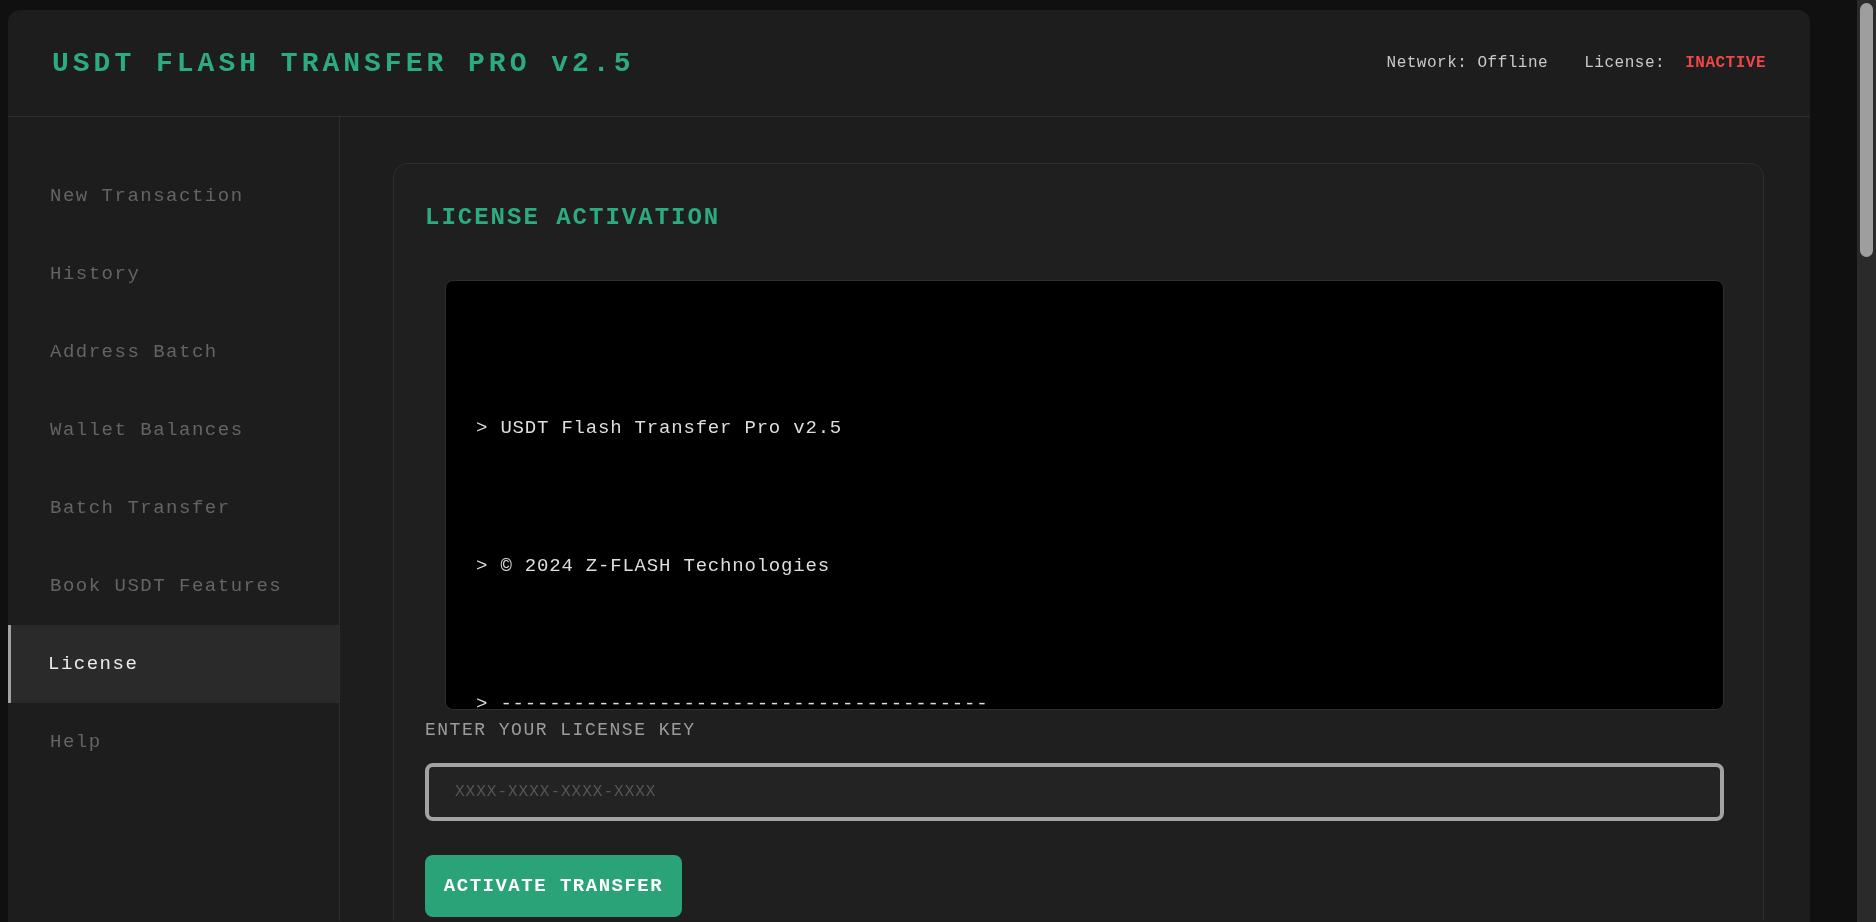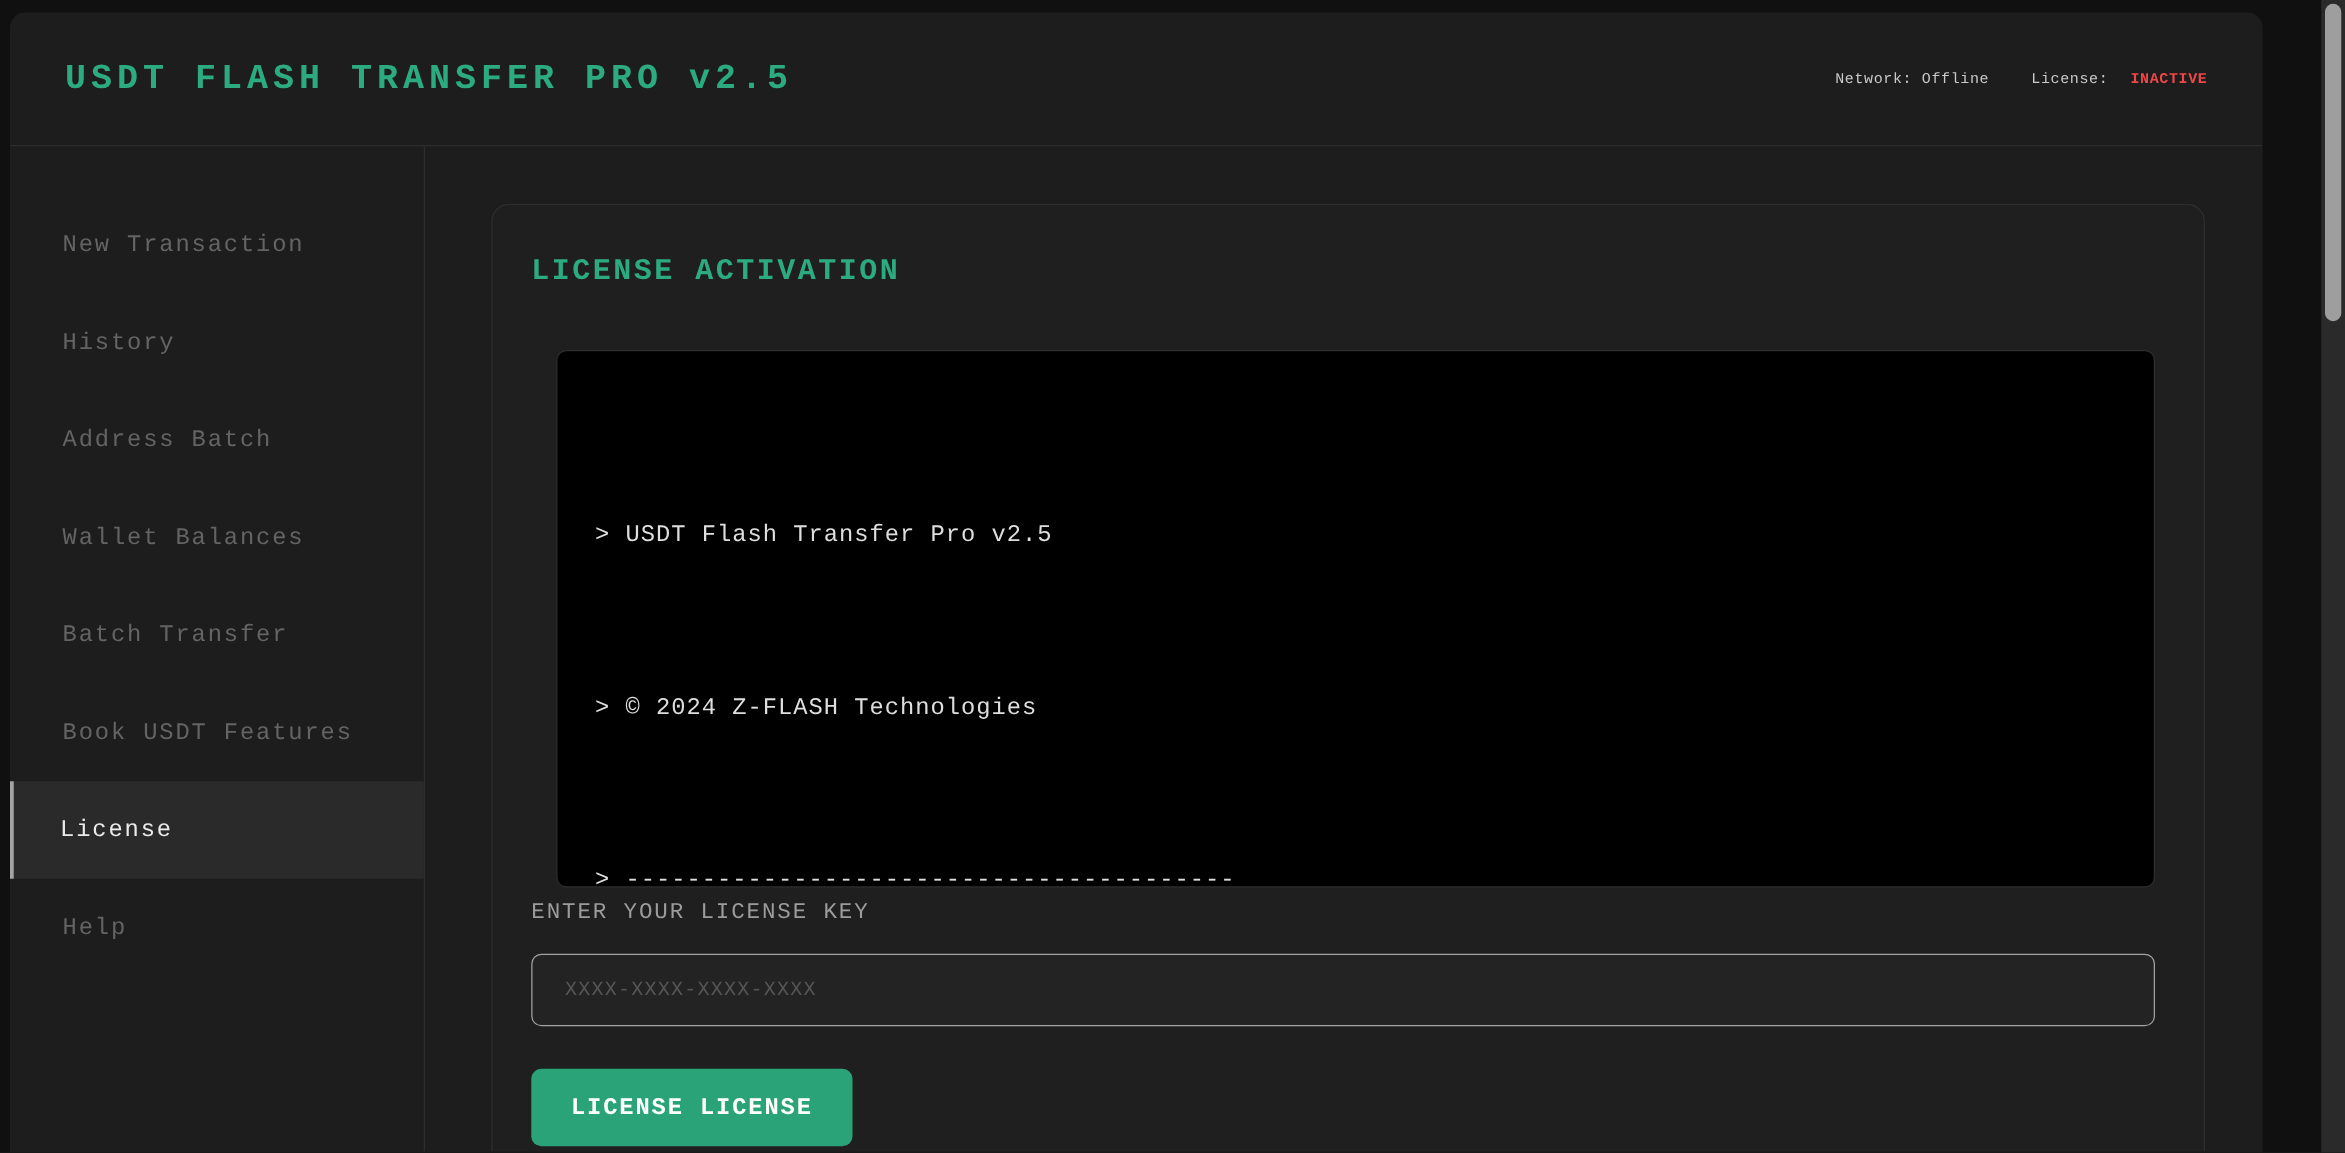--- a/index.html
+++ b/index.html
@@ -30,21 +30,21 @@
   }
   .app-title {
     color: #2cab80;
     font-size: 28px;
     font-weight: bold;
     letter-spacing: 4px;
     text-align: center;
   }
   .status-bar {
     color: #c9c9c9;
-    font-size: 12px;
+    font-size: 16px;
     letter-spacing: 0.5px;
   }
   .status-bar .license-label { margin-left: 26px; }
   .status-bar .inactive {
     color: #ee4747;
     font-weight: bold;
     margin-left: 10px;
   }
 
   
@@ -117,21 +117,21 @@
     font-size: 18px;
     letter-spacing: 1.5px;
     line-height: 22px;
   }
   .key-input {
     display: block;
     width: 100%;
     margin-top: 22px;
     height: 58px;
     background: #232323;
-    border: 1px solid #a3a3a3;
+    border: 4px solid #a3a3a3;
     border-radius: 8px;
     padding: 0 26px;
     color: #cccccc;
     font-family: "Liberation Mono", "DejaVu Sans Mono", monospace;
     font-size: 16px;
     letter-spacing: 1px;
     outline: none;
   }
   .key-input::placeholder { color: #565656; }
   .activate-btn {
@@ -200,21 +200,21 @@
           <div class="terminal-line">&gt; © 2024 Z-FLASH Technologies</div>
           <div class="terminal-line">&gt; ----------------------------------------</div>
           
           
         </div>
 
         <div class="key-label">ENTER YOUR LICENSE KEY</div>
 
         <input class="key-input" type="text" placeholder="XXXX-XXXX-XXXX-XXXX" style="">
 
-        <button class="activate-btn">LICENSE LICENSE</button>
+        <button class="activate-btn">ACTIVATE TRANSFER</button>
       </div>
     </div>
 
   </div>
 </div>
 
 <div class="scrollbar">
   <div class="scrollbar-thumb"></div>
 </div>
 

